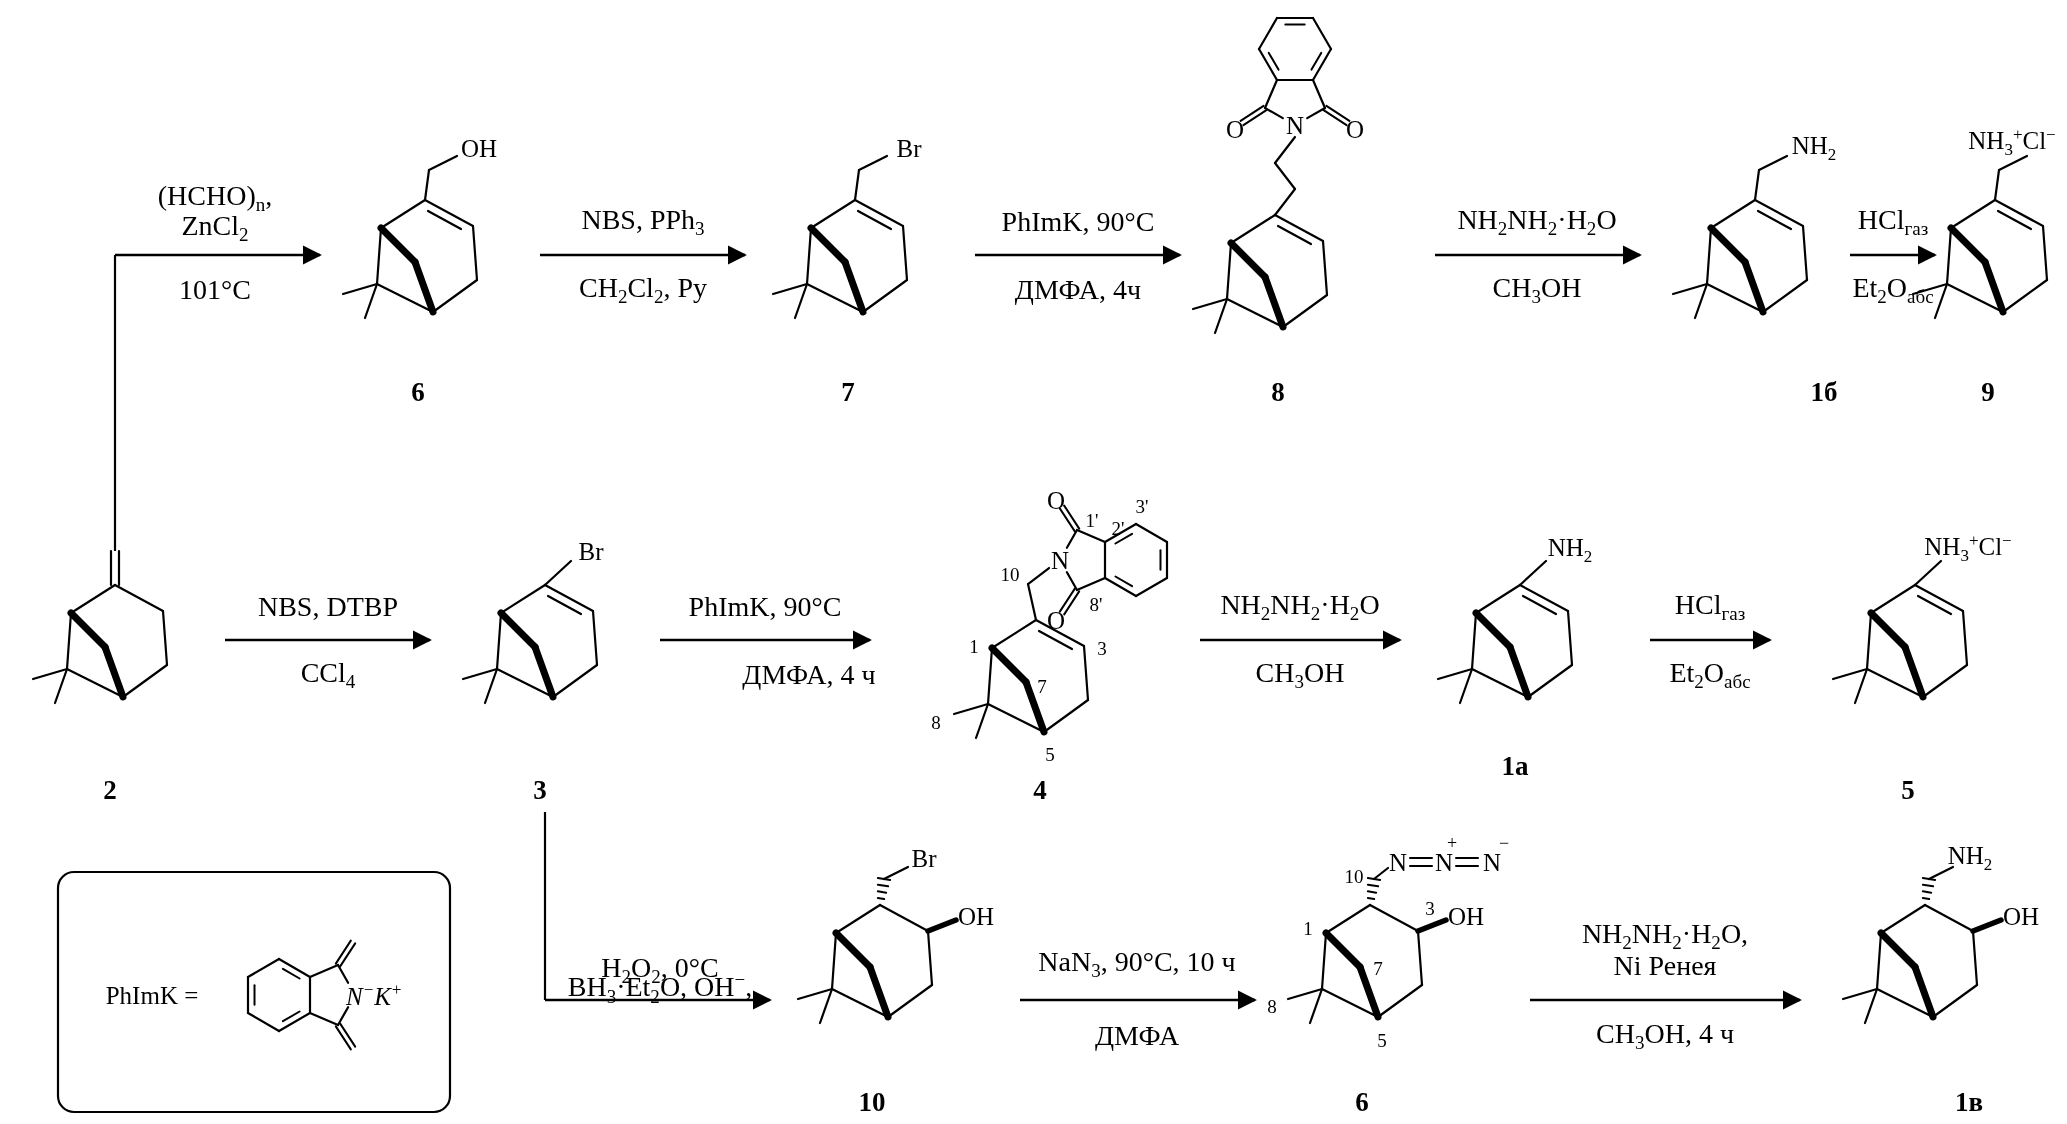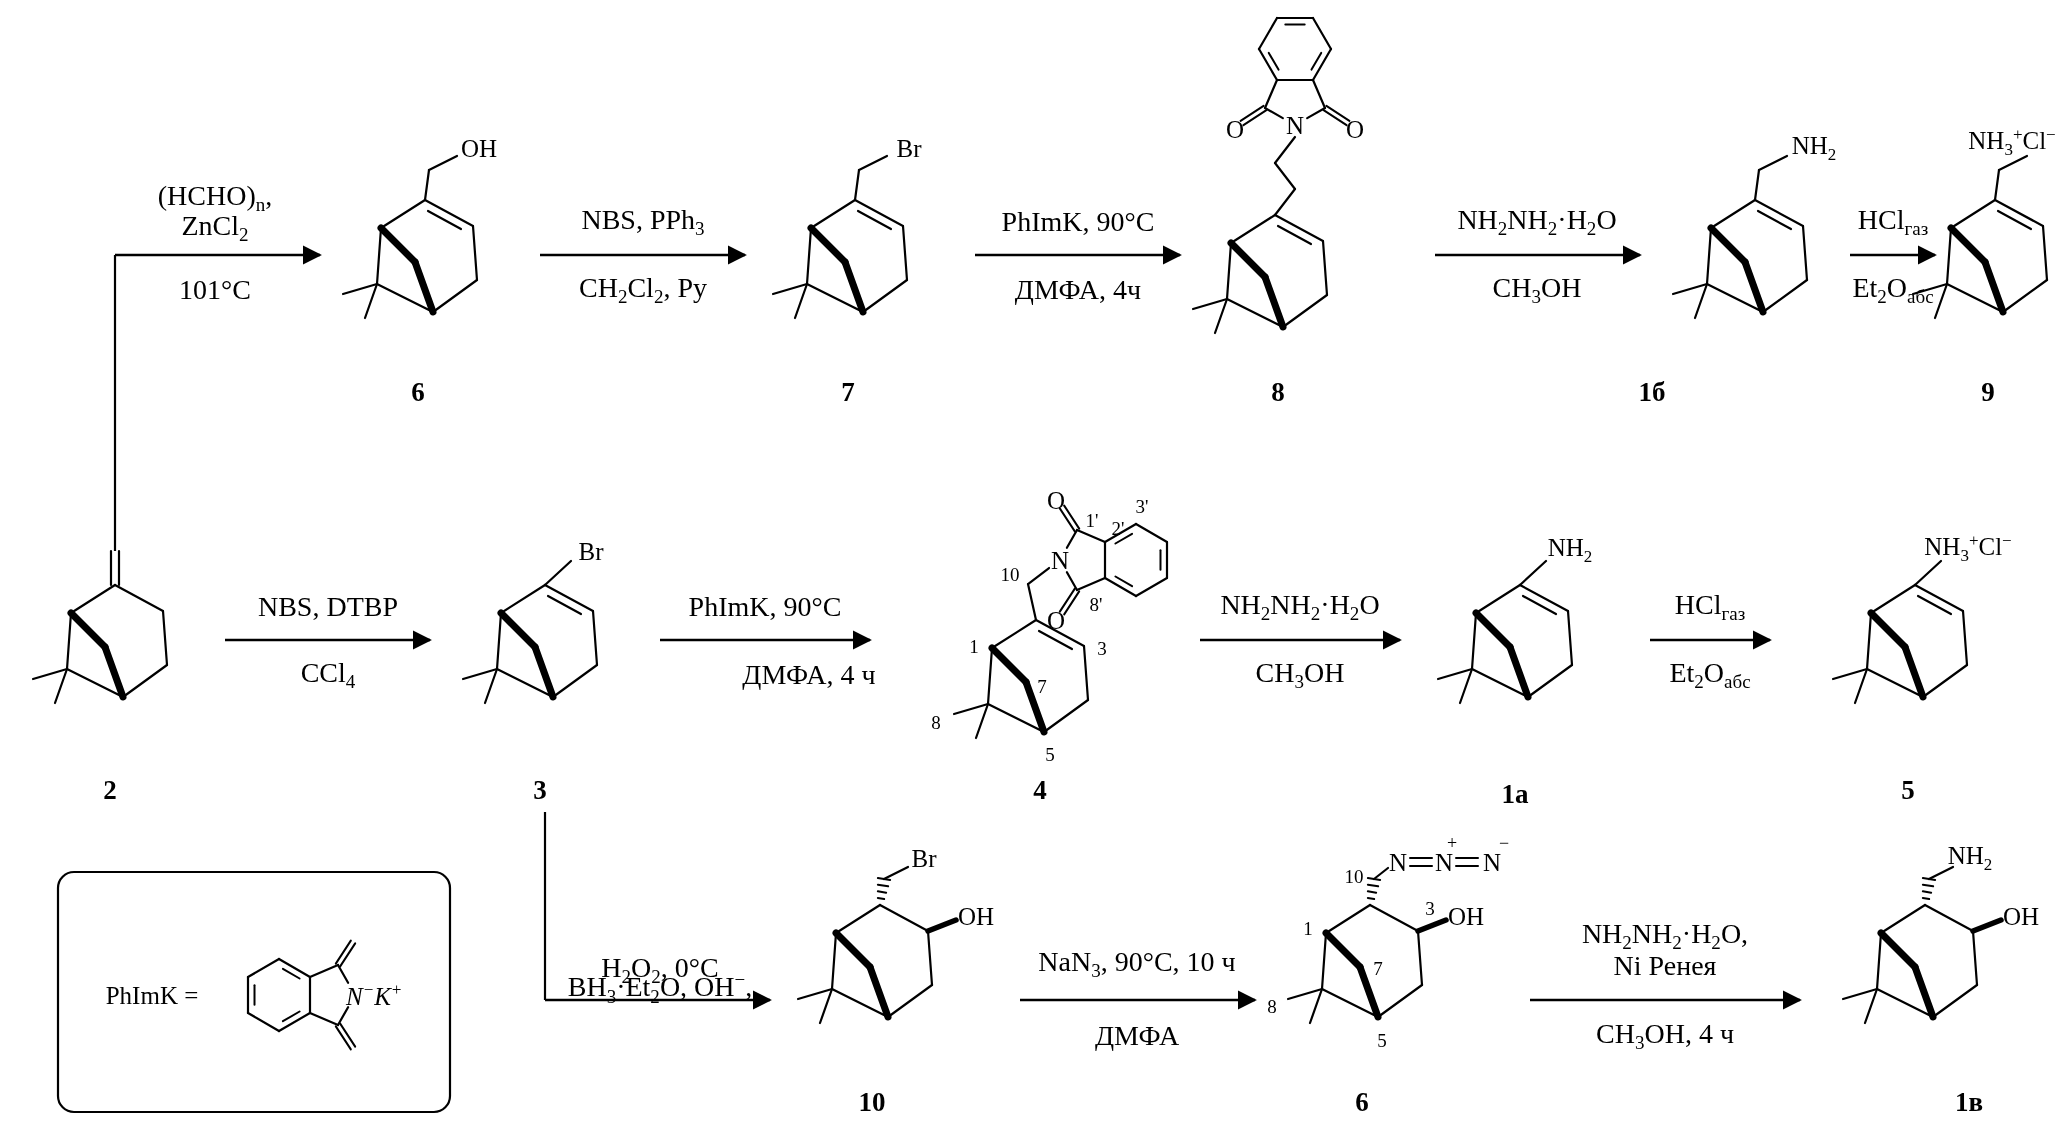--- a/index.html
+++ b/index.html
@@ -338,26 +338,26 @@
   <div class="lbl cond" style="left:660px;top:970px">H<sub>2</sub>O<sub>2</sub>, 0°C</div>
   <div class="lbl cond" style="left:1137px;top:964px">NaN<sub>3</sub>, 90°C, 10 ч</div>
   <div class="lbl cond" style="left:1137px;top:1036px">ДМФА</div>
   <div class="lbl cond" style="left:1665px;top:936px">NH<sub>2</sub>NH<sub>2</sub>·H<sub>2</sub>O,</div>
   <div class="lbl cond" style="left:1665px;top:966px">Ni Ренея</div>
   <div class="lbl cond" style="left:1665px;top:1036px">CH<sub>3</sub>OH, 4 ч</div>
 
   <div class="lbl num" style="left:418px;top:392px">6</div>
   <div class="lbl num" style="left:848px;top:392px">7</div>
   <div class="lbl num" style="left:1278px;top:392px">8</div>
-  <div class="lbl num" style="left:1652px;top:392px">1б</div>
+  <div class="lbl num" style="left:1824px;top:392px">1б</div>
   <div class="lbl num" style="left:1988px;top:392px">9</div>
   <div class="lbl num" style="left:110px;top:790px">2</div>
   <div class="lbl num" style="left:540px;top:790px">3</div>
   <div class="lbl num" style="left:1040px;top:790px">4</div>
-  <div class="lbl num" style="left:1515px;top:794px">1а</div>
+  <div class="lbl num" style="left:1515px;top:766px">1а</div>
   <div class="lbl num" style="left:1908px;top:790px">5</div>
   <div class="lbl num" style="left:872px;top:1102px">10</div>
   <div class="lbl num" style="left:1362px;top:1102px">6</div>
   <div class="lbl num" style="left:1969px;top:1102px">1в</div>
 
   <div class="lbl" style="left:479px;top:148px">OH</div>
   <div class="lbl" style="left:909px;top:148px">Br</div>
   <div class="lbl" style="left:1235px;top:129px">O</div>
   <div class="lbl" style="left:1355px;top:129px">O</div>
   <div class="lbl" style="left:1295px;top:125px">N</div>

